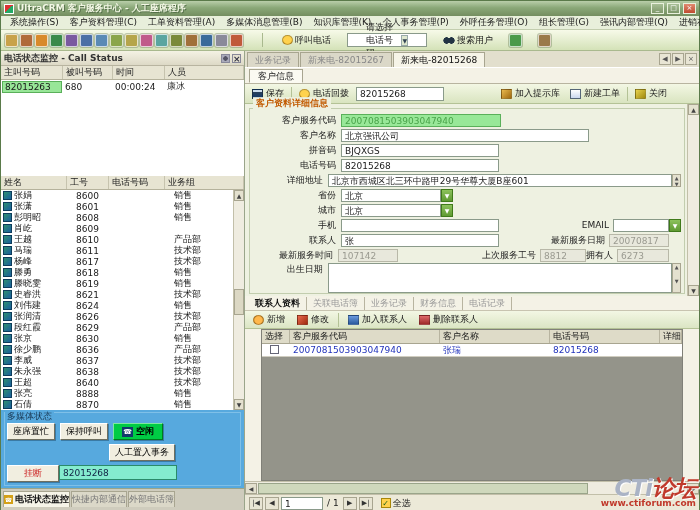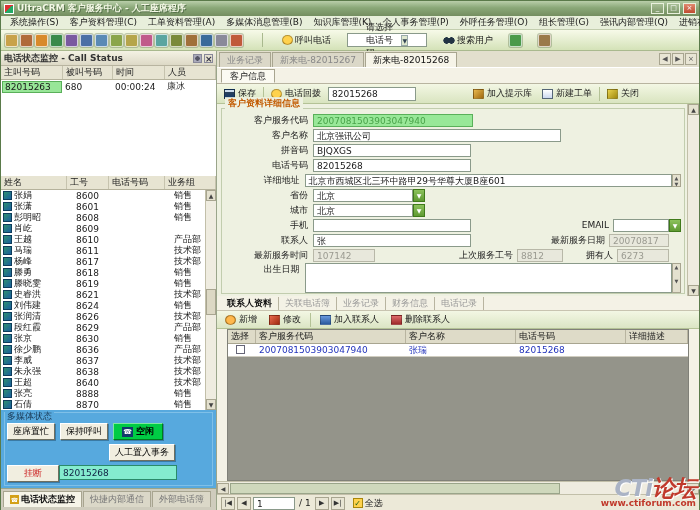--- a/index.html
+++ b/index.html
@@ -22,21 +22,21 @@
   .toolbar { height:21px; background:linear-gradient(180deg,#f7fae9,#d4e2b8); border-bottom:1px solid #a9b98e; display:flex; align-items:center; padding:0 4px; gap:16px; }
   .ticon { width:13px; height:13px; border:1px solid rgba(255,255,255,.7); box-shadow:0 0 0 1px rgba(90,110,70,.35); border-radius:2px; }
   .tsep { width:1px; height:14px; background:#a9b98e; margin:0 3px; }
   .tlabel { display:flex; align-items:center; gap:2px; white-space:nowrap; }
   .combo { display:flex; align-items:center; background:#fff; border:1px solid #8a9a8a; height:14px; width:80px; padding:0 18px; }
   .combo .arrow { margin-left:auto; width:10px; height:11px; background:#dfe8cf; border:1px solid #9aa; font-size:6px; text-align:center; line-height:10px; color:#345; }
   .binoc { width:12px; height:9px; background:radial-gradient(circle at 30% 50%,#234 3px,transparent 3.5px),radial-gradient(circle at 70% 50%,#234 3px,transparent 3.5px); }
 
   
   .body { display:flex; height:460px; }
-  .left { width:216px; background:#f2efe1; border-right:1px solid #9aa58a; display:flex; flex-direction:column; }
+  .left { width:244px; background:#f2efe1; border-right:1px solid #9aa58a; display:flex; flex-direction:column; }
   .right { flex:1; display:flex; flex-direction:column; background:#f4f2e6; min-width:0; }
 
   
   .lp-head { height:15px; background:linear-gradient(180deg,#f4f2e4,#ddd9c6); border-bottom:1px solid #b8b4a0; display:flex; align-items:center; padding:0 3px; font-weight:bold; color:#333; }
   .lp-head .sp { flex:1; }
   .pin { width:9px; height:9px; background:radial-gradient(circle,#556 2px,#aab 2.5px); border:1px solid #889; }
   .xsm { width:9px; height:9px; line-height:8px; text-align:center; border:1px solid #889; color:#334; background:#e4e0d0; margin-left:2px; }
   .cm-head,.st-head { height:14px; display:flex; background:#e7e4d2; border-bottom:1px solid #b5b29c; align-items:center; color:#222; }
   .cm-head span,.st-head span { border-right:1px solid #c6c3ae; padding:0 3px; height:100%; line-height:13px; }
   .cm-rows { height:96px; background:#fff; overflow:hidden; }
@@ -59,21 +59,21 @@
   .btn3d { background:#f1eee0; border:1px solid; border-color:#fff #6f6f5f #6f6f5f #fff; box-shadow:1px 1px 0 #3a7aa5; font-size:9px; padding:1px 5px; white-space:nowrap; }
   .btn-idle { background:#00cc44; border-color:#7fe8a0 #007a1f #007a1f #7fe8a0; font-weight:bold; display:flex; align-items:center; gap:3px; padding:1px 8px; }
   .idle-ico { width:11px; height:10px; background:#123a6b; color:#fff; font-size:7px; line-height:10px; text-align:center; }
   .btn-manual { position:absolute; top:34px; left:108px; }
   .hang-row { position:absolute; top:55px; left:6px; display:flex; gap:0; }
   .btn-hang { color:#c22; width:52px; text-align:center; }
   .hang-num { width:118px; background:#84eccf; border:1px solid #2a8a6a; height:15px; line-height:14px; padding:0 3px; color:#124; }
 
   
   .ltabs { height:23px; background:#cfccbd; border-top:1px solid #9aa58a; display:flex; align-items:flex-start; padding:2px 2px 0 2px; gap:1px; }
-  .ltab { height:16px; display:flex; align-items:center; gap:2px; padding:0 6px; background:#dbd8c8; border:1px solid #a8a590; border-bottom:none; color:#777; white-space:nowrap; }
+  .ltab { height:16px; display:flex; align-items:center; gap:2px; padding:0 0; background:#dbd8c8; border:1px solid #a8a590; border-bottom:none; color:#777; white-space:nowrap; }
   .ltab.active { background:#f6f4e8; color:#111; font-weight:bold; }
   .ltab .tabicon { display:none; width:9px; height:9px; background:#d4a017; color:#fff; font-size:6px; line-height:9px; text-align:center; }
   .ltab.active .tabicon { display:inline-block; }
 
   
   .doc-tabs { height:17px; background:#e2dfcd; display:flex; align-items:flex-end; padding:1px 2px 0 2px; gap:1px; border-bottom:1px solid #fff; }
   .dtab { height:15px; line-height:14px; padding:0 7px; background:#dbd8c8; border:1px solid #a8a590; border-bottom:none; color:#888; white-space:nowrap; }
   .dtab.active { background:#f6f4e8; color:#111; }
   .dt-right { margin-left:auto; display:flex; gap:1px; align-items:center; padding-bottom:2px; }
   .dt-btn { width:12px; height:12px; background:#e8e5d4; border:1px solid #a8a590; font-size:7px; line-height:10px; text-align:center; color:#555; }
@@ -114,21 +114,21 @@
   .ctabs { height:15px; display:flex; align-items:center; padding:0 4px; background:#f4f2e6; border-bottom:1px solid #c8c4b0; }
   .ctab { padding:0 6px; border-right:1px solid #b8b4a0; color:#999; white-space:nowrap; }
   .ctab.active { color:#111; font-weight:bold; }
   .ctoolbar { height:18px; background:linear-gradient(180deg,#f3f7e4,#dbe5c4); border-bottom:1px solid #b4c296; display:flex; align-items:center; padding:0 5px; gap:6px; }
   .i-add { background:radial-gradient(circle,#ffb84d 55%,#c07a10); border-radius:50%; }
   .i-edit { background:linear-gradient(135deg,#e86a4d,#a02a10); }
   .i-addc { background:linear-gradient(180deg,#6a9ade,#2a5a9e); }
   .i-delc { background:linear-gradient(180deg,#de6a6a,#9e2a2a); }
 
   
-  .ctable { flex:1; display:flex; flex-direction:column; background:#94948a; min-height:0; border:1px solid #808078; margin:0 10px; }
+  .ctable { flex:1; display:flex; flex-direction:column; background:#94948a; min-height:0; border:1px solid #808078; margin:0 16px; }
   .ct-head { height:14px; display:flex; background:#dedbc8; border-bottom:1px solid #a8a590; }
   .ct-head span { border-right:1px solid #b8b4a0; padding:0 3px; line-height:13px; overflow:hidden; white-space:nowrap; }
   .ct-row { height:13px; display:flex; background:#fff; border-bottom:1px solid #d0cdc0; align-items:center; }
   .ct-row span { padding:0 3px; color:#2233bb; overflow:hidden; white-space:nowrap; }
   .chk { width:9px; height:9px; background:#fff; border:1px solid #667; margin-left:8px; }
   .w-sel{width:28px;} .w-code{width:150px;} .w-name{width:110px;} .w-phone{width:110px;} .w-desc{flex:1;}
 
   
   .hscroll { height:13px; background:#efece0; border-top:1px solid #c2bfa9; display:flex; align-items:center; }
   .hs-btn { width:12px; height:11px; background:#e4e1cf; border:1px solid #a8a590; font-size:6px; line-height:9px; text-align:center; color:#444; }

